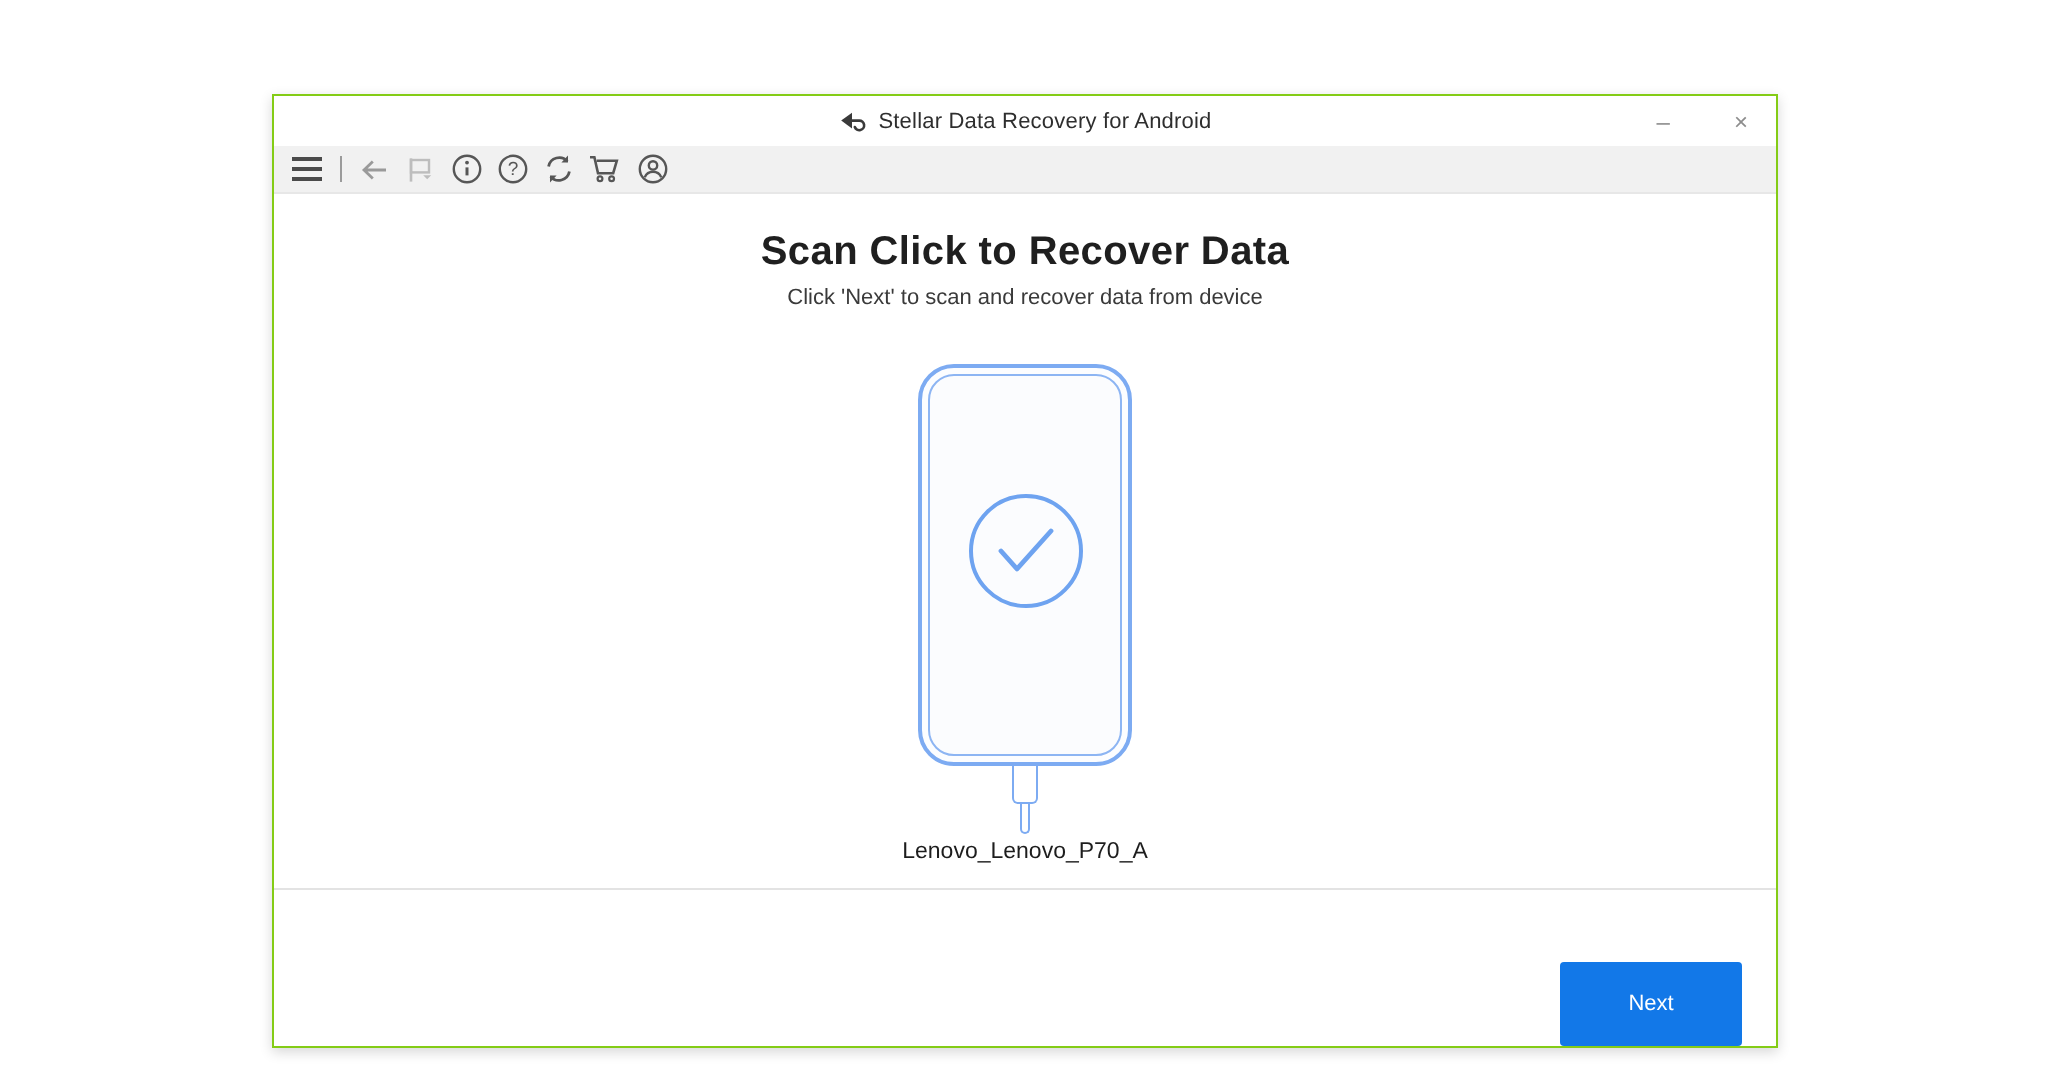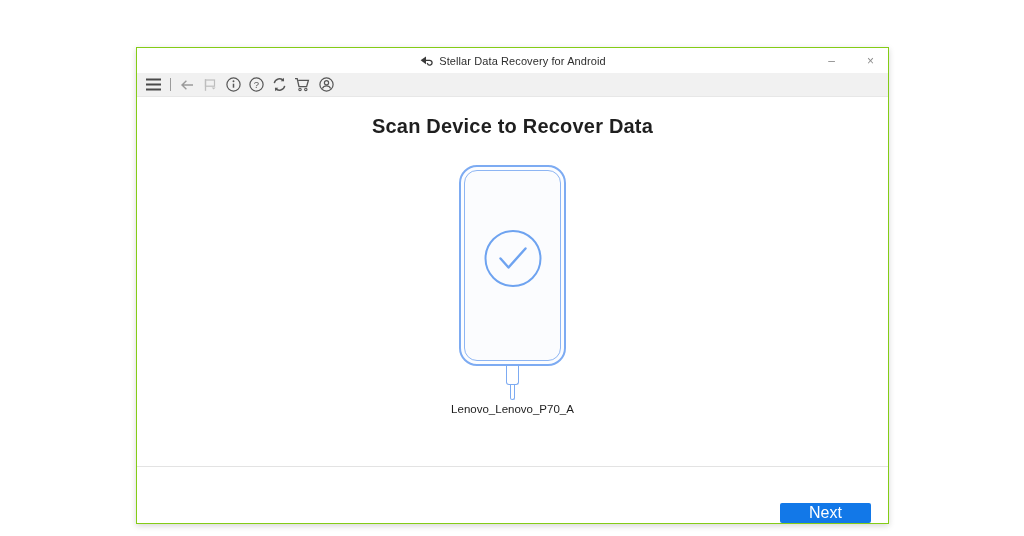--- a/index.html
+++ b/index.html
@@ -137,24 +137,24 @@
   .footer {
     flex: 0 0 42px;
     border-top: 1px solid #e3e3e3;
     background: #ffffff;
     display: flex;
     align-items: center;
     justify-content: flex-end;
     padding-right: 17px;
   }
   .next-btn {
-    width: 91px; height: 20px;
+    width: 91px; height: 42px;
     background: #1278e8;
     color: #ffffff;
-    font-size: 16px;
+    font-size: 11px;
     font-family: inherit;
     border: none;
     border-radius: 2px;
     cursor: pointer;
     display: flex; align-items: center; justify-content: center; margin-top: 36px;
   }
 </style>
 </head>
 <body>
 
@@ -242,21 +242,22 @@
         <svg width="15" height="15" viewBox="0 0 15 15">
           <circle cx="7.5" cy="7.5" r="6.6" fill="none" stroke="#565656" stroke-width="1.2"></circle>
           <circle cx="7.5" cy="5.7" r="2.1" fill="none" stroke="#565656" stroke-width="1.2"></circle>
           <path d="M3.4 11.6c.8-1.9 2.4-2.7 4.1-2.7s3.3.8 4.1 2.7" fill="none" stroke="#565656" stroke-width="1.2"></path>
         </svg>
       </span>
     </button>
   </div>
 
   <div class="content">
-    <h1 class="page-title">Scan Device to Recover Data</h1>
+    <h1 class="page-title">Scan Click to Recover Data</h1>
+    <div class="page-subtitle">Click 'Next' to scan and recover data from device</div>
 
     <div class="illustration">
       <div class="phone">
         <div class="phone-inner"></div>
         <div class="check-circle">
           <span style="display:flex;">
             <svg width="34" height="27" viewBox="0 0 34 27">
               <path d="M5 13.5l8 9L30 3.5" fill="none" stroke="#6ea3f0" stroke-width="2.4" stroke-linecap="round" stroke-linejoin="round"></path>
             </svg>
           </span>

